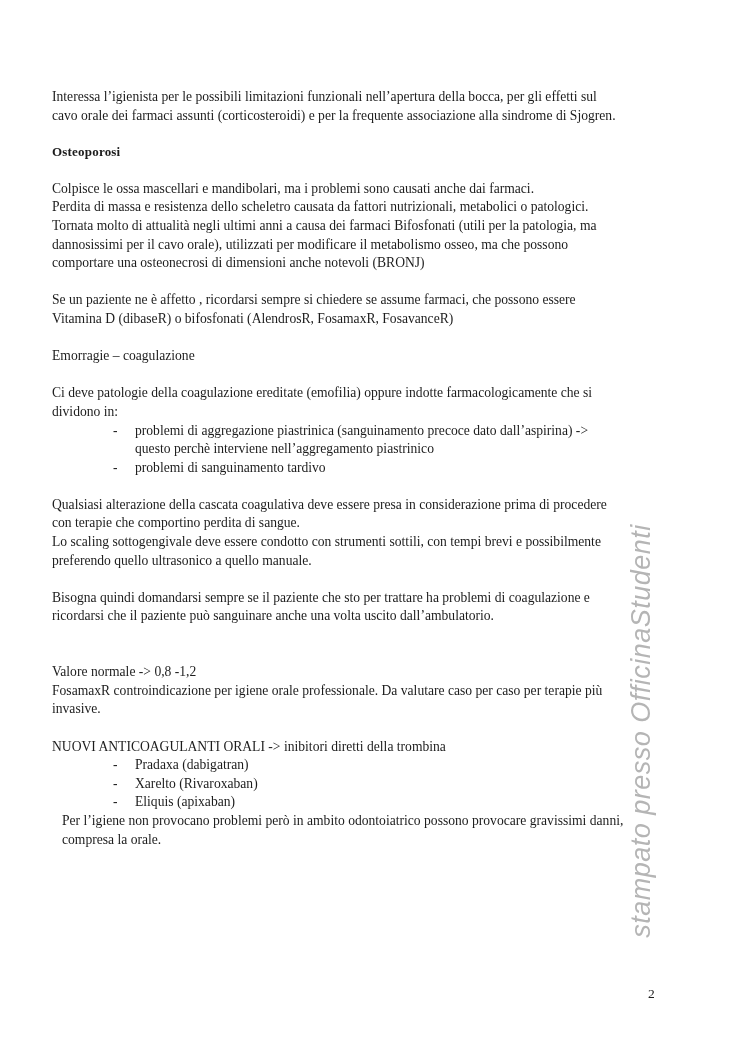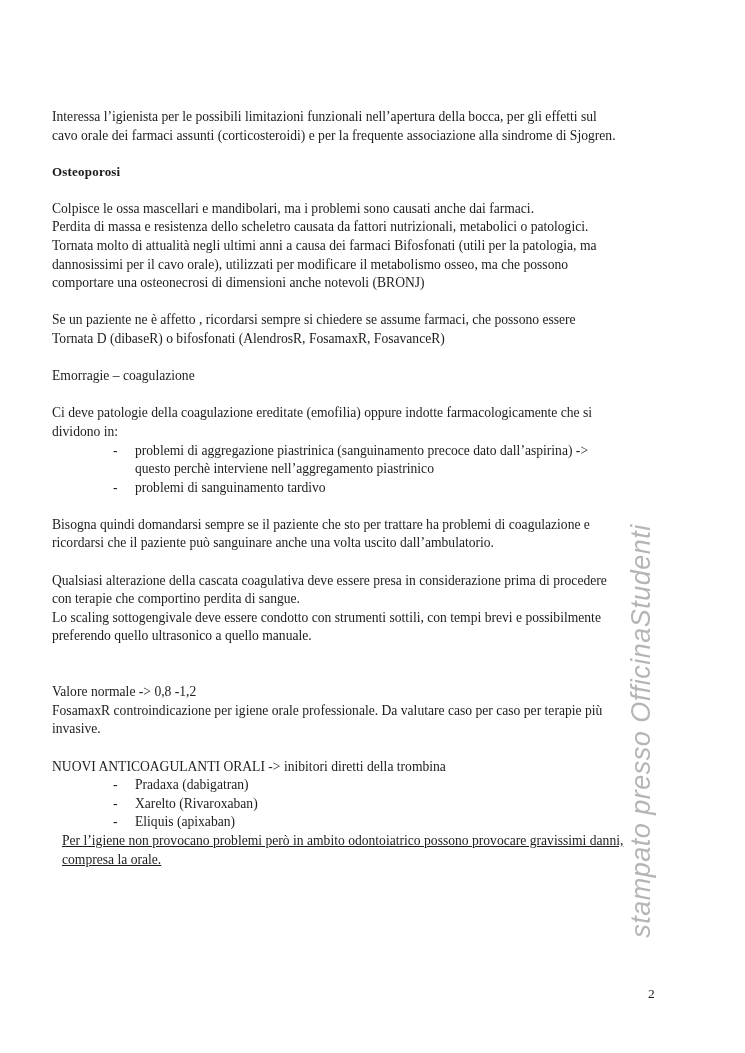--- a/index.html
+++ b/index.html
@@ -16,29 +16,28 @@
     font-family: "Liberation Serif", "DejaVu Serif", serif;
     color: #1c1c1c;
   }
   .content {
     position: absolute;
     top: 88px;
     left: 52px;
     right: 19px;
     font-size: 13.6px;
     line-height: 18.6px;
-    margin-top: 20px;
   }
   .doc-block {
     margin: 18.6px 0 0 0;
     white-space: nowrap;
   }
   .doc-block:first-child { margin-top: 0; }
   .doc-block.tight { margin-top: 0; }
-  .doc-block.indent { padding-left: 10px; text-decoration: underline; }
+  .doc-block.indent { padding-left: 10px; }
   .doc-heading {
     font-size: 13px;
     font-weight: bold;
     line-height: 19px;
     margin: 17px 0 0 0;
     letter-spacing: 0.2px;
   }
   .doc-para { padding: 0; }
   .doc-list { }
   .list-item {
@@ -73,34 +72,34 @@
   }
 </style>
 </head>
 <body>
 
 <div class="page" style="color: rgb(28, 28, 28); background: rgb(255, 255, 255);">
   <div class="content">
       <p class="doc-block doc-para"><span>Interessa l’igienista per le possibili limitazioni funzionali nell’apertura della bocca, per gli effetti sul</span><br><span>cavo orale dei farmaci assunti (corticosteroidi) e per la frequente associazione alla sindrome di Sjogren.</span></p>
       <h2 class="doc-block doc-heading">Osteoporosi</h2>
       <p class="doc-block doc-para"><span>Colpisce le ossa mascellari e mandibolari, ma i problemi sono causati anche dai farmaci.</span><br><span>Perdita di massa e resistenza dello scheletro causata da fattori nutrizionali, metabolici o patologici.</span><br><span>Tornata molto di attualità negli ultimi anni a causa dei farmaci Bifosfonati (utili per la patologia, ma</span><br><span>dannosissimi per il cavo orale), utilizzati per modificare il metabolismo osseo, ma che possono</span><br><span>comportare una osteonecrosi di dimensioni anche notevoli (BRONJ)</span></p>
-      <p class="doc-block doc-para"><span>Se un paziente ne è affetto , ricordarsi sempre si chiedere se assume farmaci, che possono essere</span><br><span>Tornata D (dibaseR) o bifosfonati (AlendrosR, FosamaxR, FosavanceR)</span></p>
+      <p class="doc-block doc-para"><span>Se un paziente ne è affetto , ricordarsi sempre si chiedere se assume farmaci, che possono essere</span><br><span>Vitamina D (dibaseR) o bifosfonati (AlendrosR, FosamaxR, FosavanceR)</span></p>
       <p class="doc-block doc-para"><span>Emorragie – coagulazione</span><br><br><span>Ci deve patologie della coagulazione ereditate (emofilia) oppure indotte farmacologicamente che si</span><br><span>dividono in:</span></p>
       <div class="doc-block doc-list tight">
         <div class="list-item">
           <span class="marker">-</span>
           <span class="item-text"><span> problemi di aggregazione piastrinica (sanguinamento precoce dato dall’aspirina) -&gt;</span><br><span>questo perchè interviene nell’aggregamento piastrinico</span></span>
         </div>
         <div class="list-item">
           <span class="marker">-</span>
           <span class="item-text"><span>problemi di sanguinamento tardivo</span></span>
         </div>
       </div>
+      <p class="doc-block doc-para"><span>Qualsiasi alterazione della cascata coagulativa deve essere presa in considerazione prima di procedere</span><br><span>con terapie che comportino perdita di sangue.</span><br><span>Lo scaling sottogengivale deve essere condotto con strumenti sottili, con tempi brevi e possibilmente</span><br><span>preferendo quello ultrasonico a quello manuale.</span></p>
       <p class="doc-block doc-para"><span>Bisogna quindi domandarsi sempre se il paziente che sto per trattare ha problemi di coagulazione e</span><br><span>ricordarsi che il paziente può sanguinare anche una volta uscito dall’ambulatorio.</span></p>
-      <p class="doc-block doc-para"><span>Qualsiasi alterazione della cascata coagulativa deve essere presa in considerazione prima di procedere</span><br><span>con terapie che comportino perdita di sangue.</span><br><span>Lo scaling sottogengivale deve essere condotto con strumenti sottili, con tempi brevi e possibilmente</span><br><span>preferendo quello ultrasonico a quello manuale.</span></p>
       <p class="doc-block doc-para"><br><span>Valore normale -&gt;  0,8 -1,2</span><br><span>FosamaxR controindicazione per igiene orale professionale. Da valutare caso per caso per terapie più</span><br><span>invasive.</span></p>
       <p class="doc-block doc-para"><span>NUOVI ANTICOAGULANTI ORALI -&gt; inibitori diretti della trombina</span></p>
       <div class="doc-block doc-list tight">
         <div class="list-item">
           <span class="marker">-</span>
           <span class="item-text"><span>Pradaxa (dabigatran)</span></span>
         </div>
         <div class="list-item">
           <span class="marker">-</span>
           <span class="item-text"><span>Xarelto (Rivaroxaban)</span></span>

